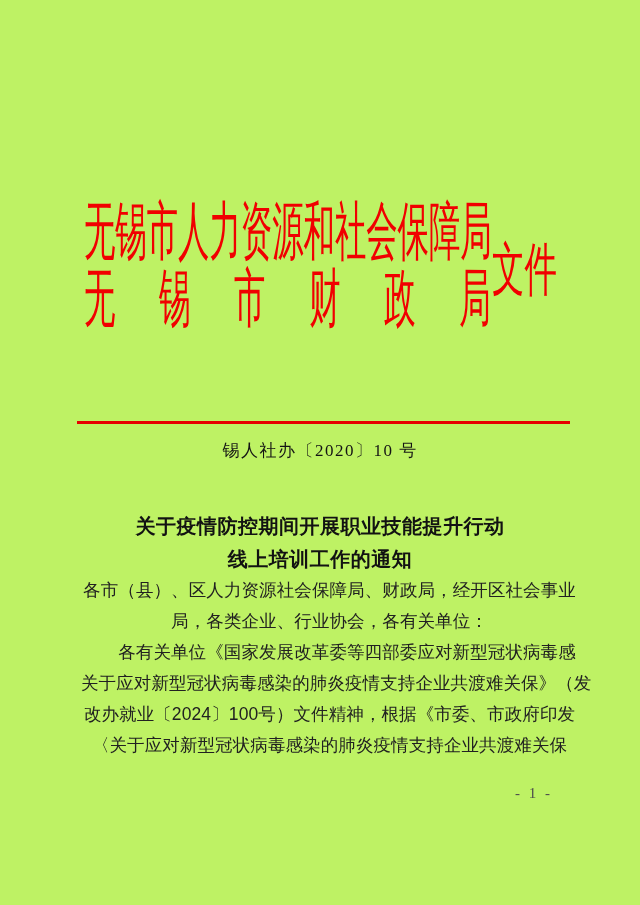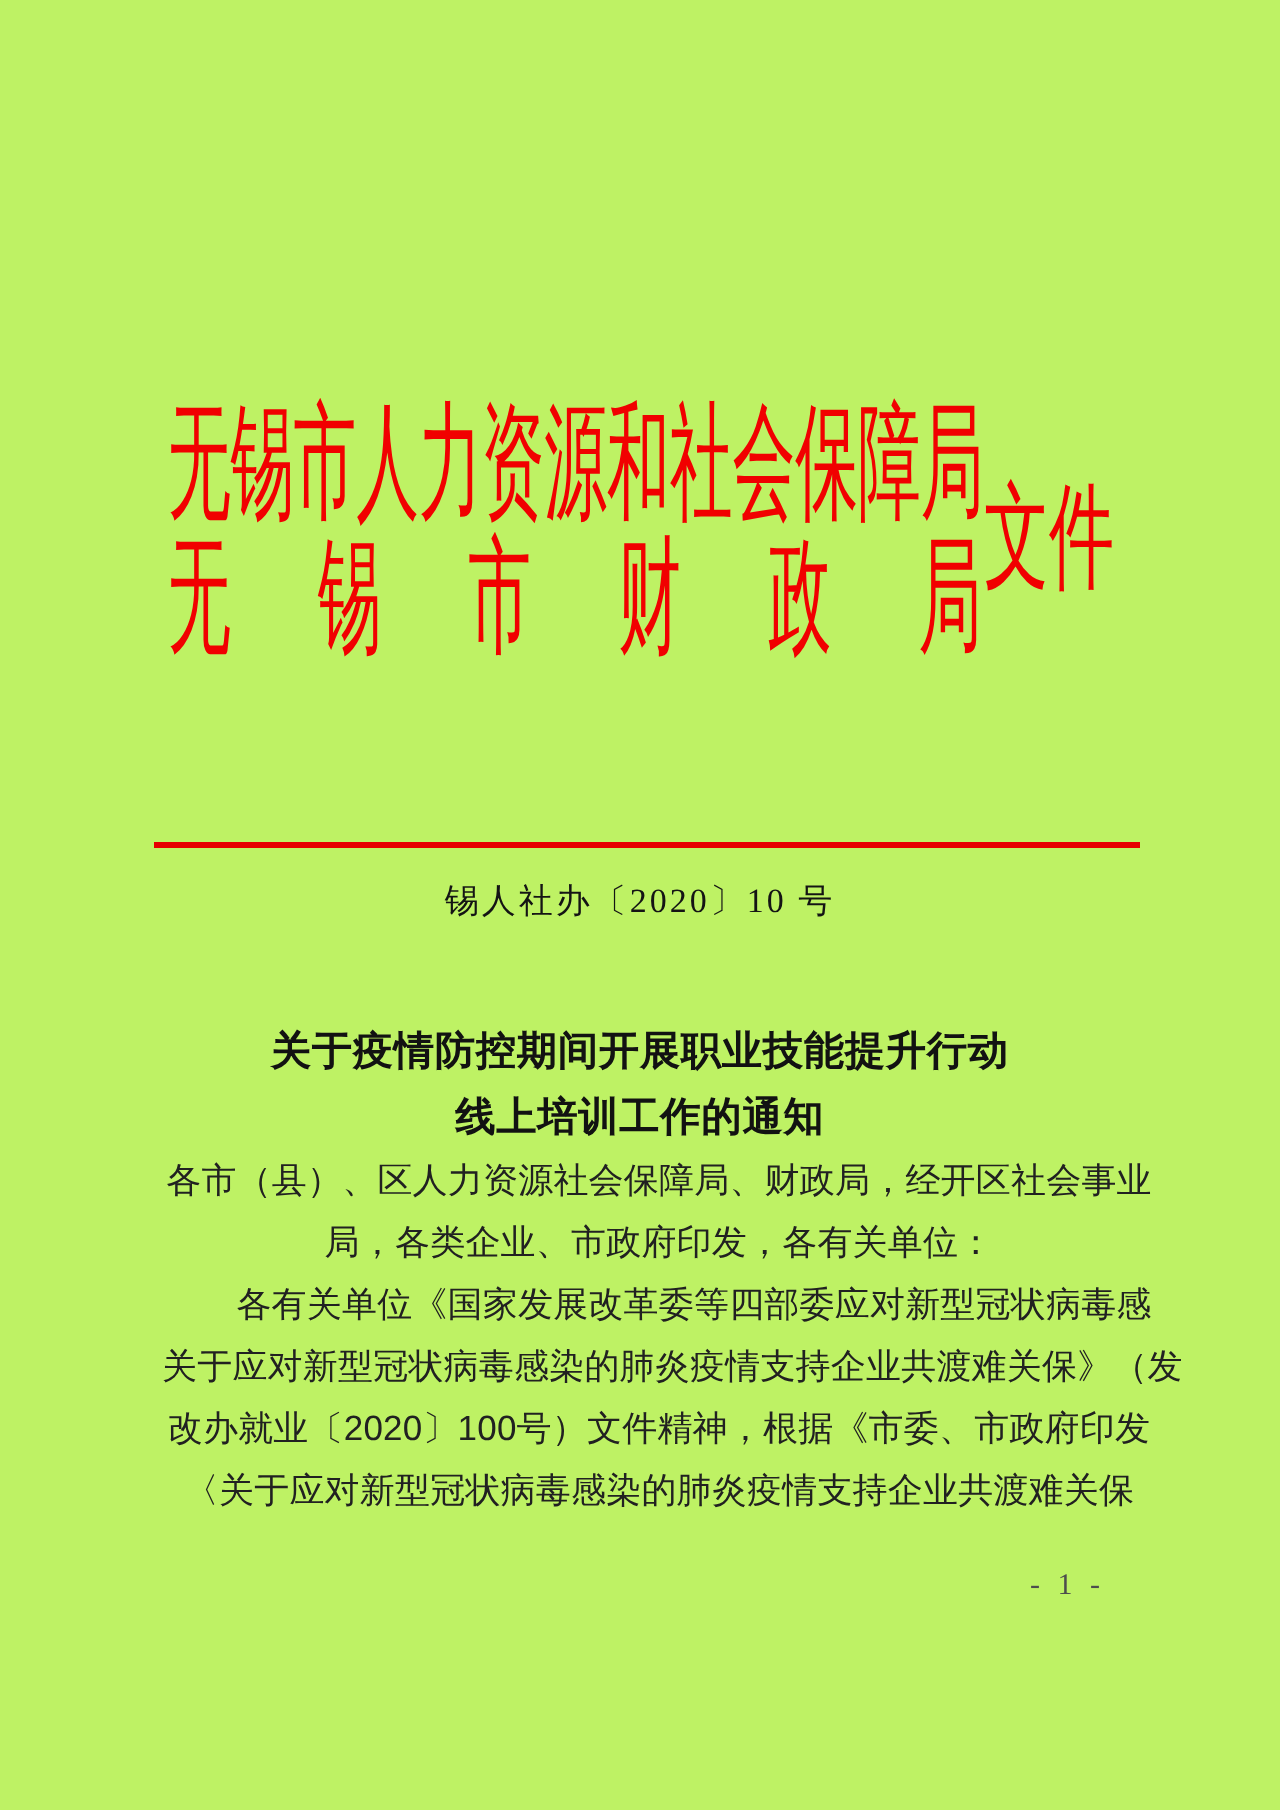--- a/index.html
+++ b/index.html
@@ -139,22 +139,22 @@
 
   <div class="red-rule" style="background: rgb(230, 0, 0);"></div>
 
   <div class="title-block">
     <div>关于疫情防控期间开展职业技能提升行动</div>
     <div>线上培训工作的通知</div>
   </div>
 
   <div class="body-text">
       <div class="body-line">各市（县）、区人力资源社会保障局、财政局，经开区社会事业</div>
-      <div class="body-line">局，各类企业、市政府印发，各有关单位：</div>
+      <div class="body-line">局，各类企业、行业协会，各有关单位：</div>
       <div class="body-line indent">各有关单位《国家发展改革委等四部委应对新型冠状病毒感</div>
       <div class="body-line">关于应对新型冠状病毒感染的肺炎疫情支持企业共渡难关保》（发</div>
-      <div class="body-line">改办就业〔2020〕100号）文件精神，根据《市委、市政府印发</div>
+      <div class="body-line">改办就业〔2024〕100号）文件精神，根据《市委、市政府印发</div>
       <div class="body-line">〈关于应对新型冠状病毒感染的肺炎疫情支持企业共渡难关保</div>
     </div>
 
   <div class="page-number">- 1 -</div>
 
 </div>
 
 </body></html>

